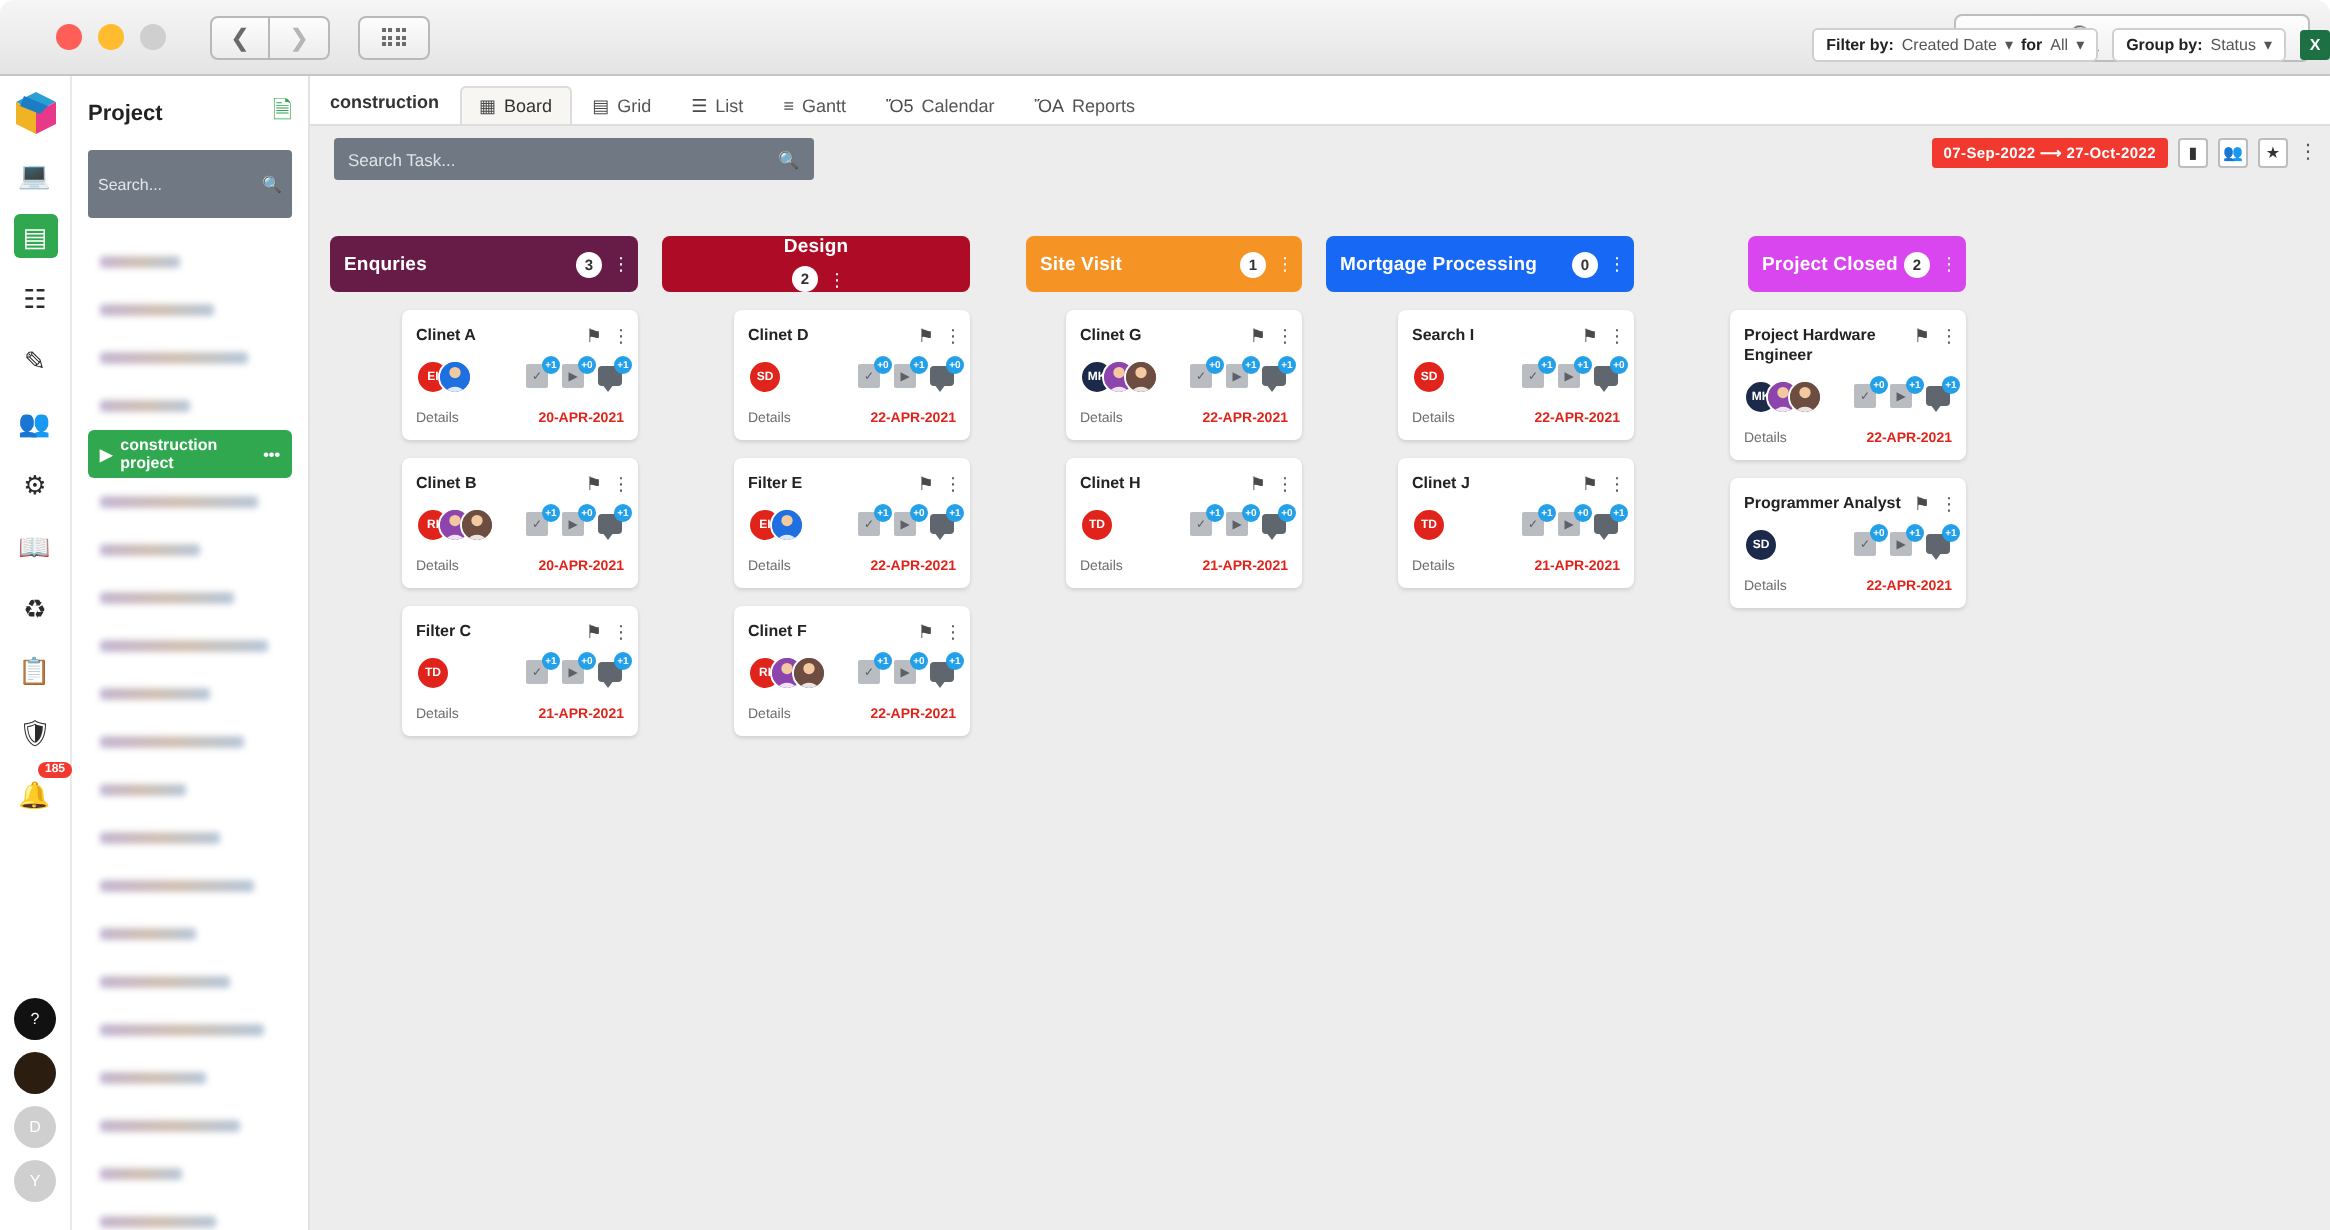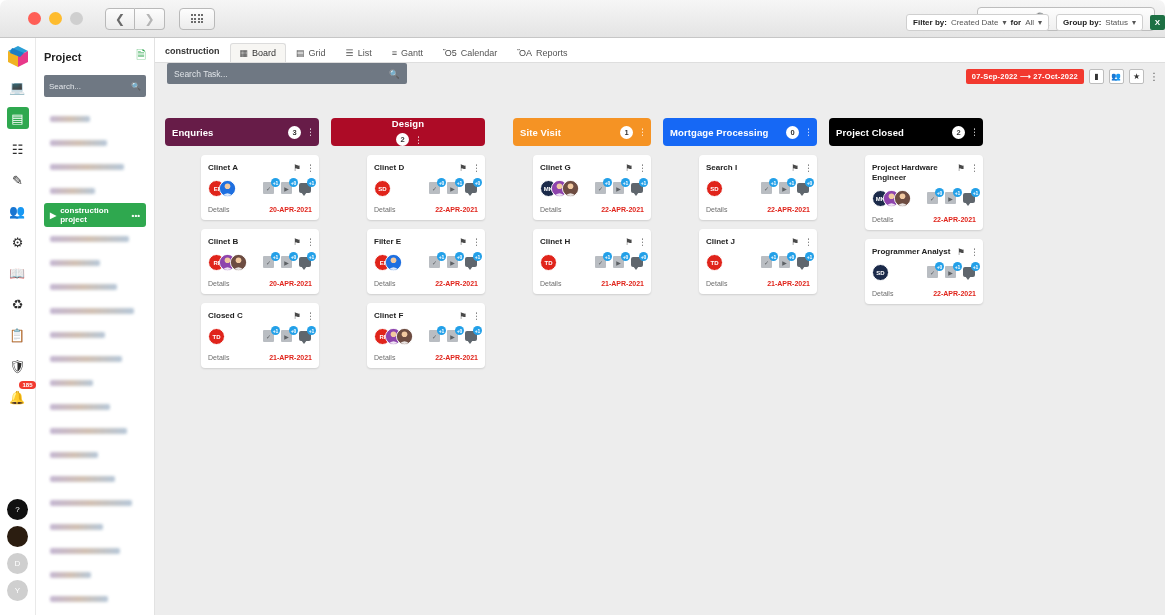--- a/index.html
+++ b/index.html
@@ -70,21 +70,21 @@
 
   
   .sidebar {
     position: absolute; left: 36px; top: 38px; width: 119px; height: 577px;
     background: #ffffff; border-right: 1px solid #e2e2e2; padding: 8px 8px 0 8px;
   }
   .sb-head { display: flex; align-items: center; justify-content: space-between; margin-bottom: 8px; }
   .sb-title { font-size: 11px; font-weight: bold; color: #222; }
   .sb-file { color: #2fa84f; font-size: 12px; }
   .sb-search {
-    height: 22px; background: #6f7883; border-radius: 2px;
+    height: 34px; background: #6f7883; border-radius: 2px;
     display: flex; align-items: center; padding: 0 5px; justify-content: space-between;
     margin-bottom: 10px;
   }
   .sb-search span { font-size: 8px; color: #e3e6ea; }
   .sb-list { display: flex; flex-direction: column; gap: 0; }
   .sb-item {
     height: 24px; display: flex; align-items: center; padding: 0 6px;
     font-size: 8px; color: #8a8a8a; filter: blur(1.6px); opacity: .85;
   }
   .sb-item.active {
@@ -104,21 +104,21 @@
   }
   .proj-label { font-size: 9px; font-weight: bold; color: #333; padding: 0 10px 6px 0; }
   .tab {
     display: flex; align-items: center; gap: 4px; font-size: 9px; color: #555;
     padding: 4px 9px; border: 1px solid transparent; border-bottom: none;
   }
   .tab.active { background: #f7f6f3; border-color: #dcdcdc; border-radius: 3px 3px 0 0; color: #333; }
   .tab .ti { font-size: 9px; color: #4a4a4a; }
 
   .toolbar2 {
-    height: 33px; background: #ededed; display: flex; 
+    height: 33px; background: #ededed; display: flex; align-items: center;
     padding: 0 12px; position: relative;
   }
   .task-search {
     width: 240px; height: 21px; background: #6f7883; border-radius: 2px;
     display: flex; align-items: center; justify-content: space-between; padding: 0 7px;
   }
   .task-search span { font-size: 8.5px; color: #dfe3e7; }
 
   .filterrow {
     position: absolute; right: 0; top: -24px; display: flex; align-items: center; gap: 7px;
@@ -498,21 +498,21 @@
                 </div>
               </div>
             </div>
             <div class="card-bot">
               <div class="details">Details</div>
               <div class="cdate">20-APR-2021</div>
             </div>
           </div>
           <div class="card">
             <div class="card-top">
-              <div class="card-title">Closed C</div>
+              <div class="card-title">Filter C</div>
               <div class="card-acts">
                 <span class="flag">⚑</span>
                 <span class="col-dots" style="color: rgb(85, 85, 85);">⋮</span>
               </div>
             </div>
             <div class="card-mid">
               <div class="avstack">
                 <div class="av" style="background: rgb(224, 36, 27);">TD</div>
               </div>
               <div class="badges">
@@ -816,21 +816,21 @@
                 </div>
               </div>
             </div>
             <div class="card-bot">
               <div class="details">Details</div>
               <div class="cdate">21-APR-2021</div>
             </div>
           </div>
         </div>
         <div class="col">
-          <div class="col-head" style="background: #000000;">
+          <div class="col-head" style="background: #d946ef; margin-left: 45px;">
             <div class="col-name">Project Closed</div>
             <div class="col-right">
               <div class="col-count">2</div>
               <div class="col-dots">⋮</div>
             </div>
           </div>
           <div class="card">
             <div class="card-top">
               <div class="card-title">Project Hardware Engineer</div>
               <div class="card-acts">

